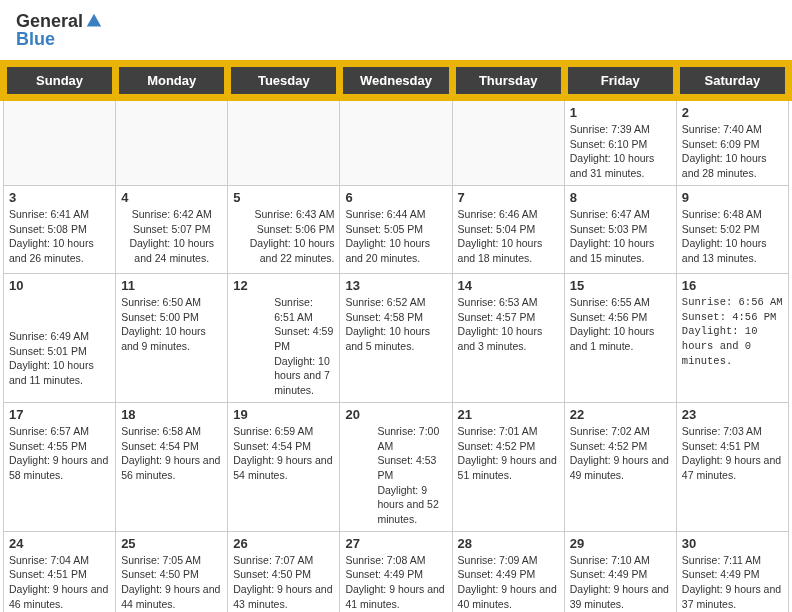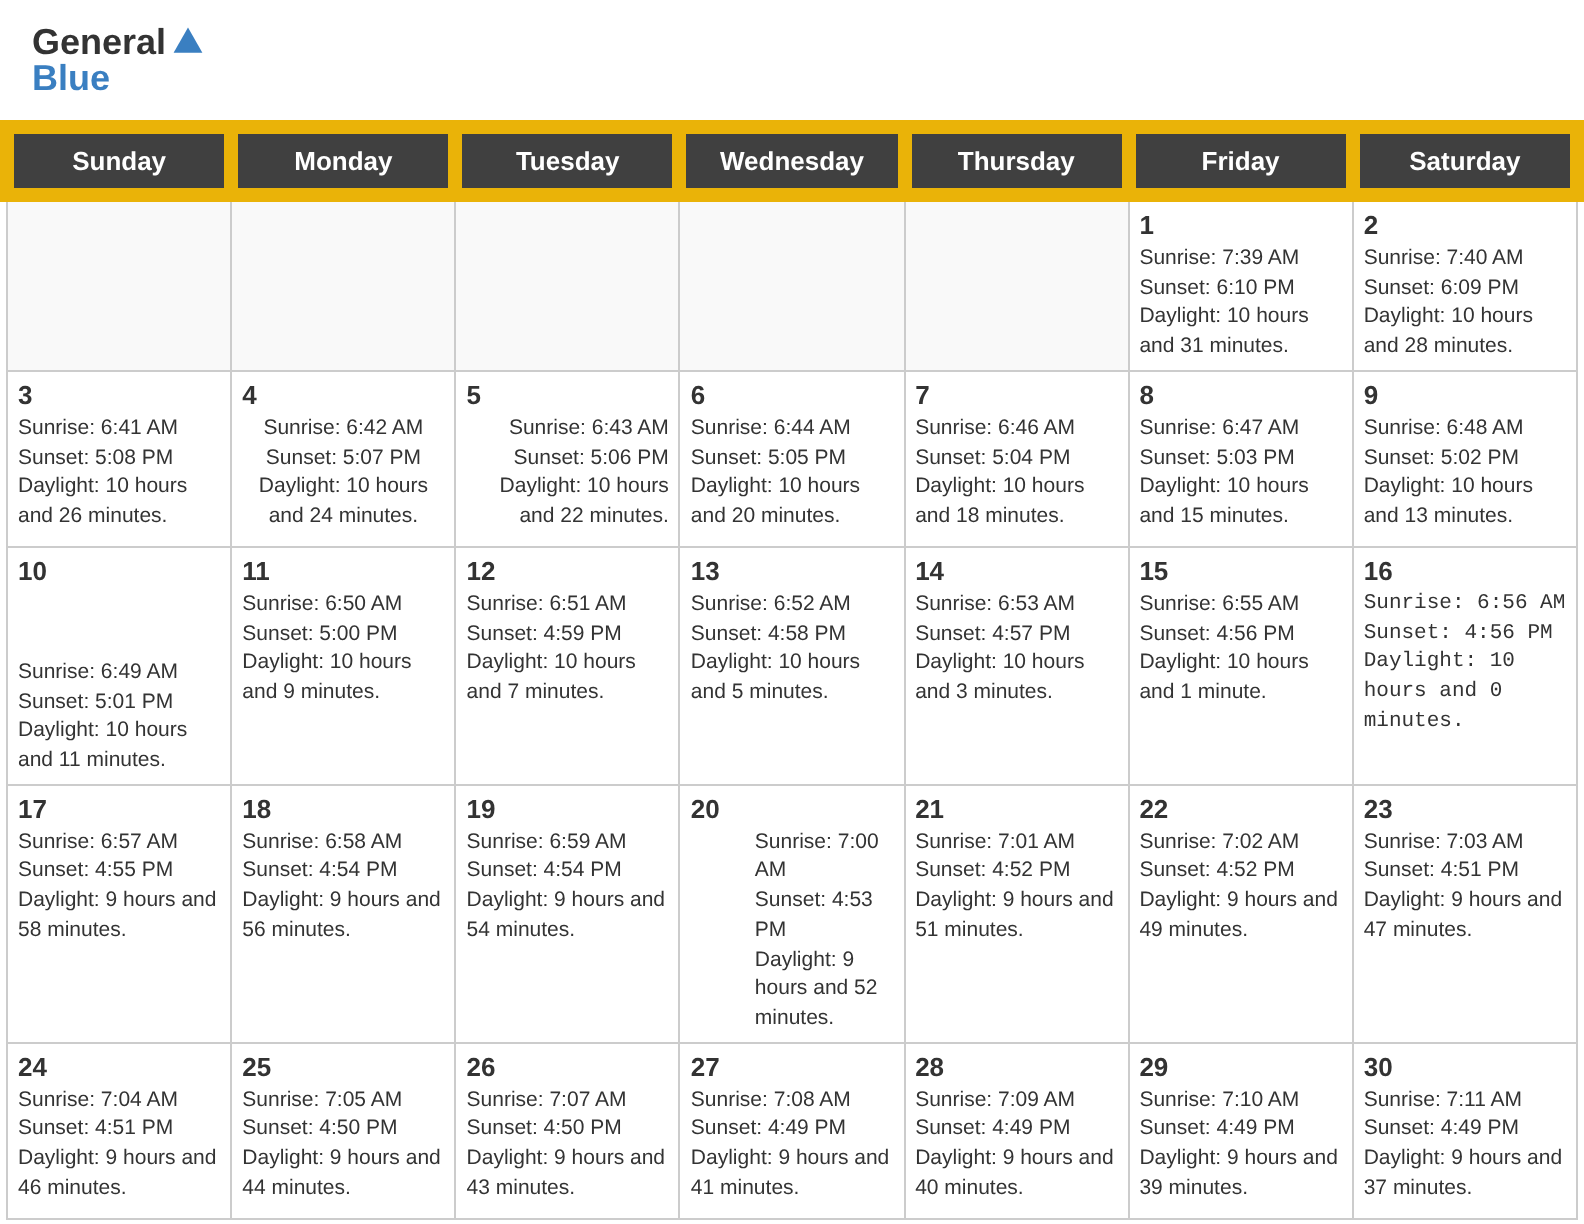--- a/index.html
+++ b/index.html
@@ -184,21 +184,21 @@
 Daylight: 10 hours and 11 minutes.</div>
         </td>
         <td>
           <span class="day-number">11</span>
           <div class="day-info" style="white-space: pre-line;">Sunrise: 6:50 AM
 Sunset: 5:00 PM
 Daylight: 10 hours and 9 minutes.</div>
         </td>
         <td>
           <span class="day-number">12</span>
-          <div class="day-info" style="white-space: pre-line;">Sunrise: 6:51 AM
+          <div class="day-info" style="white-space: pre-line; margin-left: 41px;">Sunrise: 6:51 AM
 Sunset: 4:59 PM
 Daylight: 10 hours and 7 minutes.</div>
         </td>
         <td>
           <span class="day-number">13</span>
           <div class="day-info" style="white-space: pre-line;">Sunrise: 6:52 AM
 Sunset: 4:58 PM
 Daylight: 10 hours and 5 minutes.</div>
         </td>
         <td>

